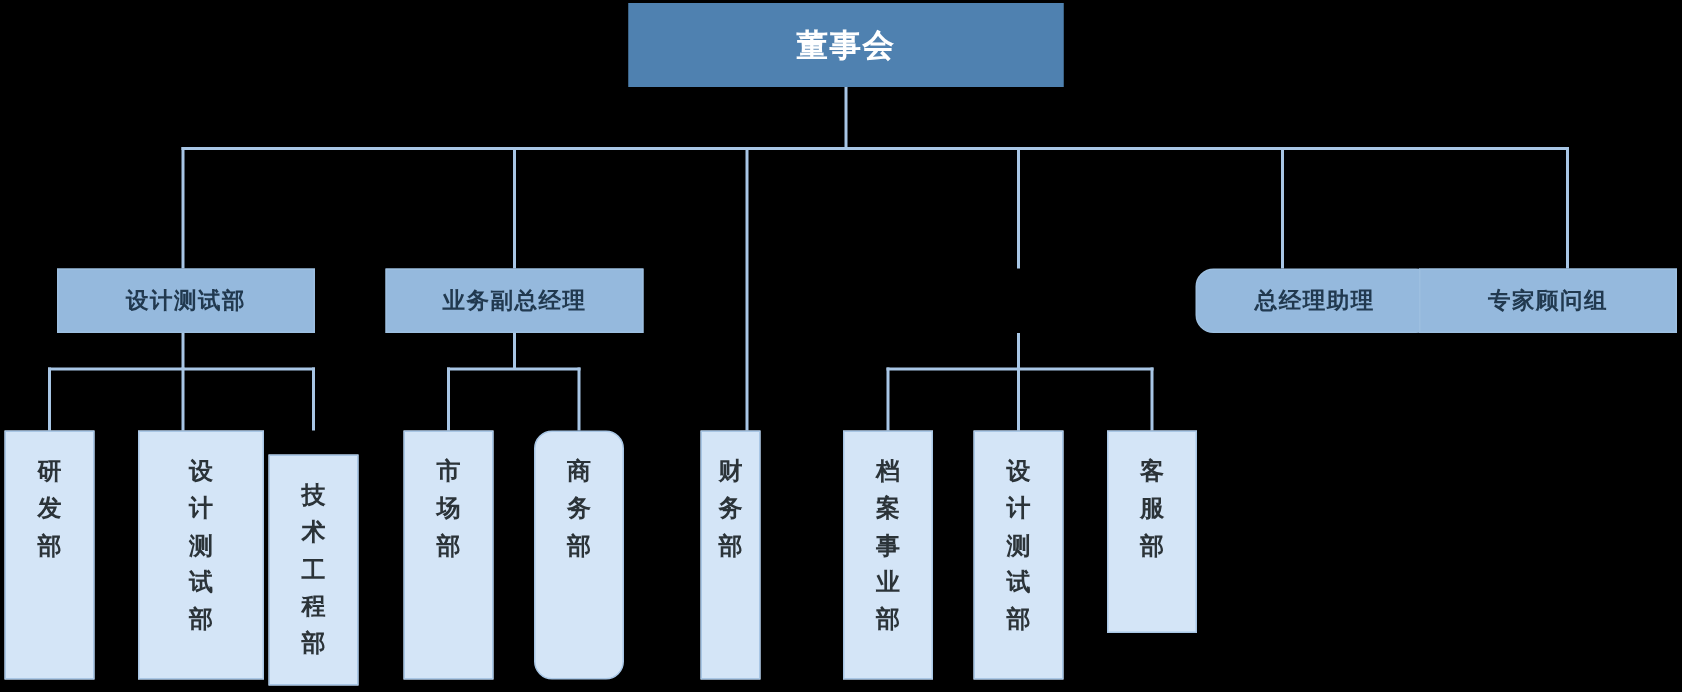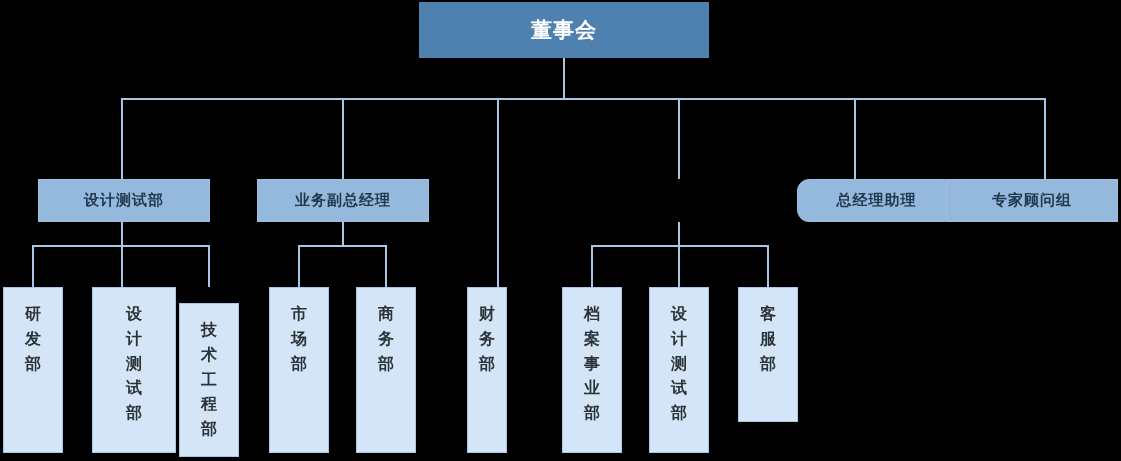--- a/index.html
+++ b/index.html
@@ -140,21 +140,21 @@
   </div>
 
   <div class="node lvl3" style="left:179px; top:303px; width:60px; height:154px;">
     <span class="vtext">技术工程部</span>
   </div>
 
   <div class="node lvl3" style="left:269px; top:287px; width:60px; height:166px;">
     <span class="vtext">市场部</span>
   </div>
 
-  <div class="node lvl3" style="left:356px; top:287px; width:60px; height:166px;">
+  <div class="node lvl3" style="left:356px; top:287px; width:60px; height:166px;border-radius:12px;">
     <span class="vtext">商务部</span>
   </div>
 
   <div class="node lvl3" style="left:467px; top:287px; width:40px; height:166px;">
     <span class="vtext">财务部</span>
   </div>
 
   <div class="node lvl3" style="left:562px; top:287px; width:60px; height:166px;">
     <span class="vtext">档案事业部</span>
   </div>

